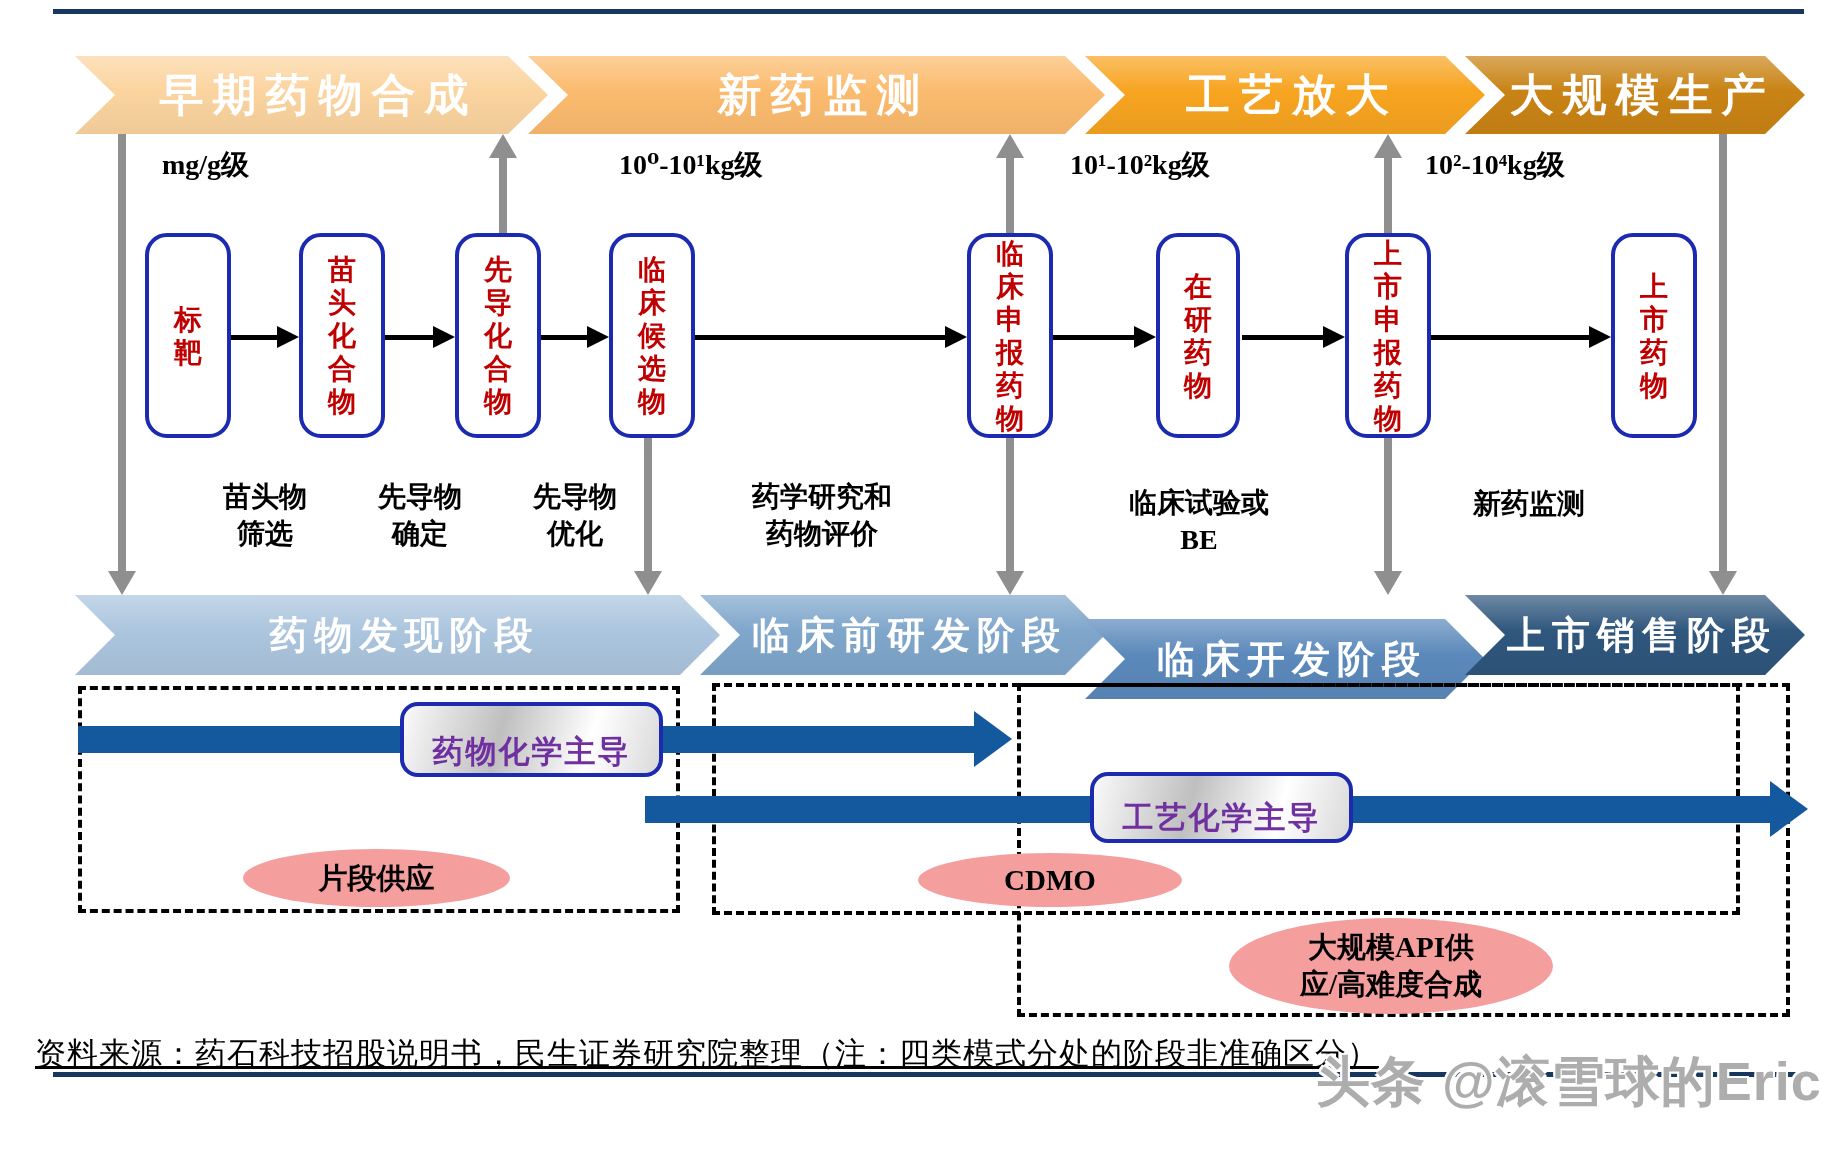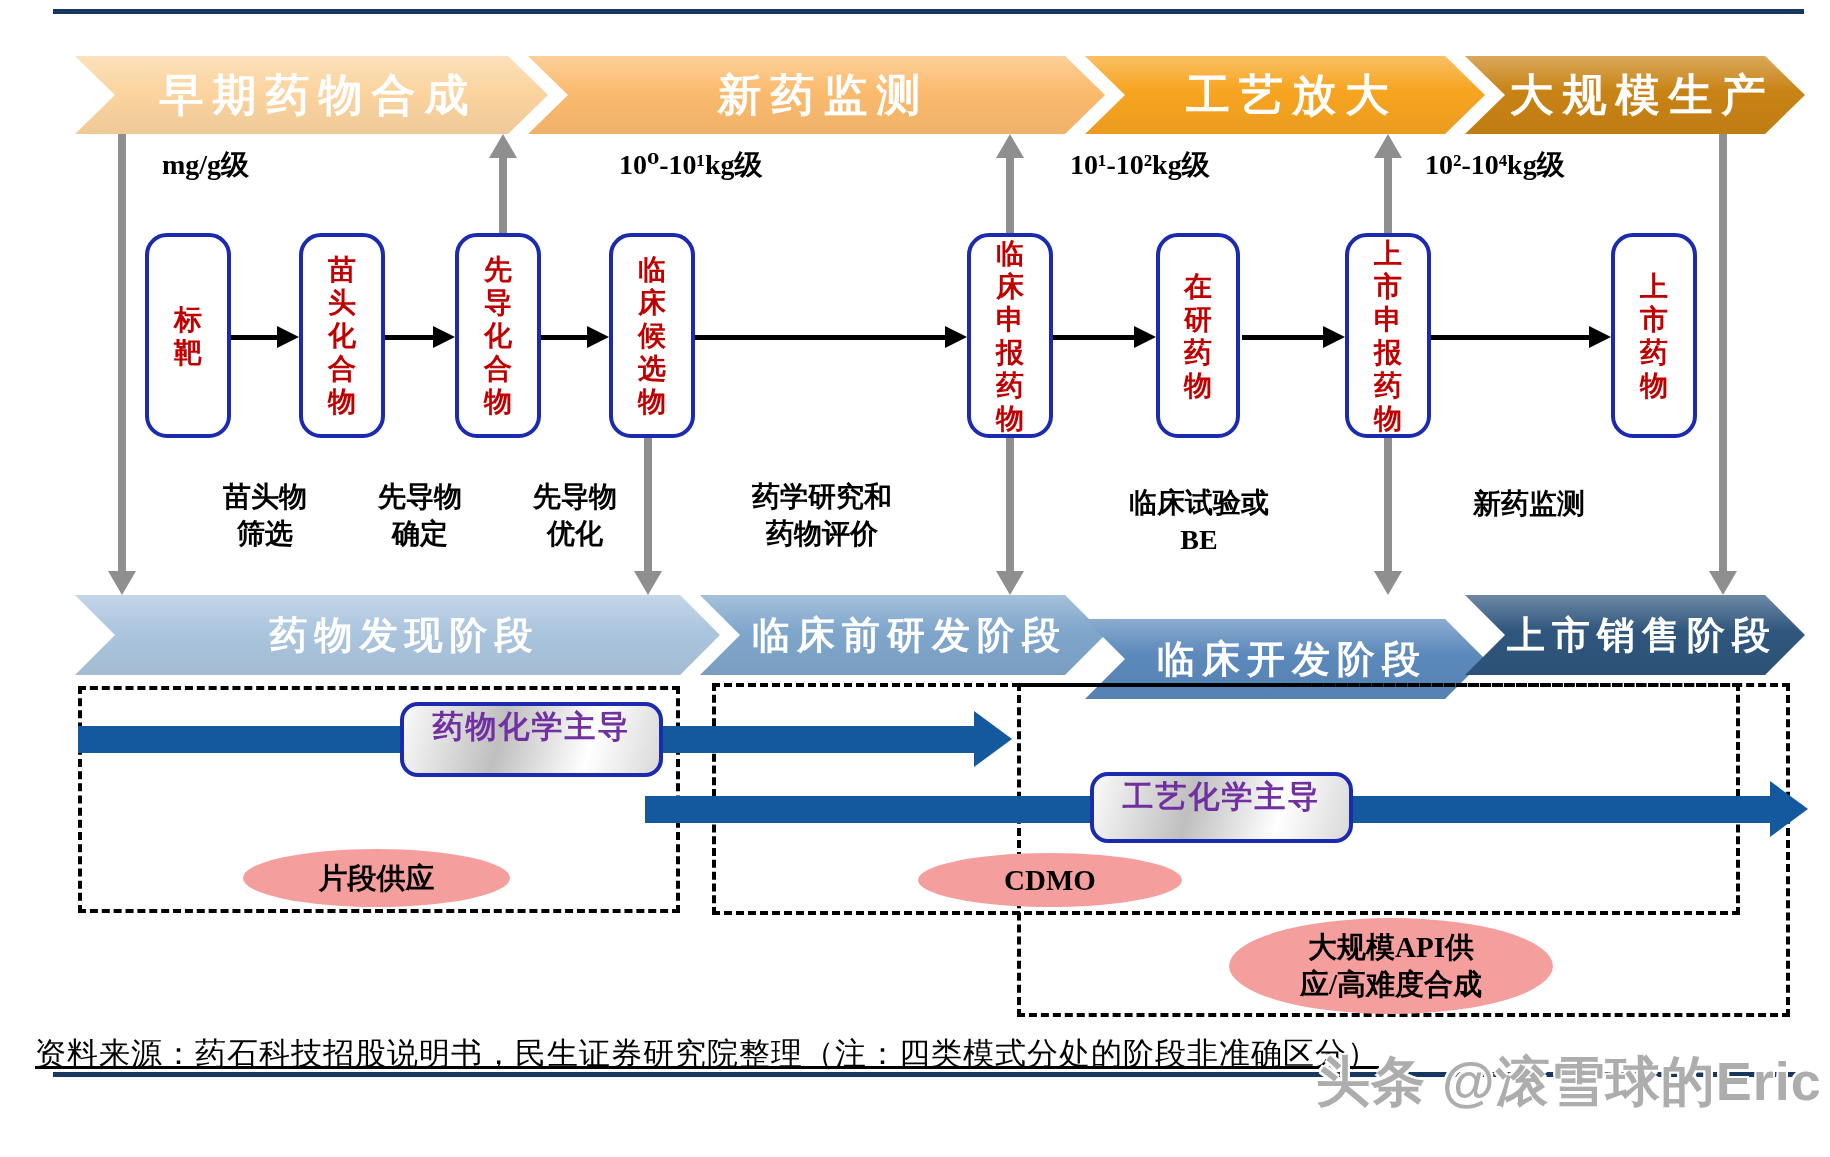--- a/index.html
+++ b/index.html
@@ -39,21 +39,21 @@
   
   .dashbox{position:absolute;border:4px dashed #000;box-sizing:border-box;background:transparent;z-index:2;}
   
   .bar{position:absolute;height:56px;z-index:3;}
   .bar .shaft{position:absolute;left:0;right:36px;top:15px;height:27px;}
   .bar .head{position:absolute;right:0;top:0;width:0;height:0;
         border-top:28px solid transparent;border-bottom:28px solid transparent;border-left:38px solid #14599E;}
   
   .modebox{position:absolute;border:4px solid #1B2AAE;border-radius:18px;box-sizing:border-box;z-index:6;
         background:linear-gradient(105deg,#fafafa 0%,#bfbfbf 38%,#ffffff 72%,#d9d9d9 100%);
-        display:flex;align-items:flex-start;justify-content:center;}
+        display:flex;align-items:flex-end;justify-content:center;}
   .modebox .mtext{font-weight:bold;font-size:31px;letter-spacing:2px;white-space:nowrap;}
   
   .ellipse{position:absolute;border-radius:50%;display:flex;align-items:center;justify-content:center;z-index:6;}
   .ellipse .etext{font-weight:bold;font-size:29px;line-height:37px;color:#000;text-align:center;white-space:pre-line;}
   
   .source-text{position:absolute;font-size:31px;color:#000;letter-spacing:1px;white-space:nowrap;}
   .watermark{position:absolute;font-family:"Liberation Sans","DejaVu Sans",sans-serif;font-weight:bold;
         font-size:54px;color:#ADADAD;letter-spacing:1px;white-space:nowrap;z-index:8;
         text-shadow:2px 2px 0 #fff,-2px -2px 0 #fff,2px -2px 0 #fff,-2px 2px 0 #fff;}
 </style>

